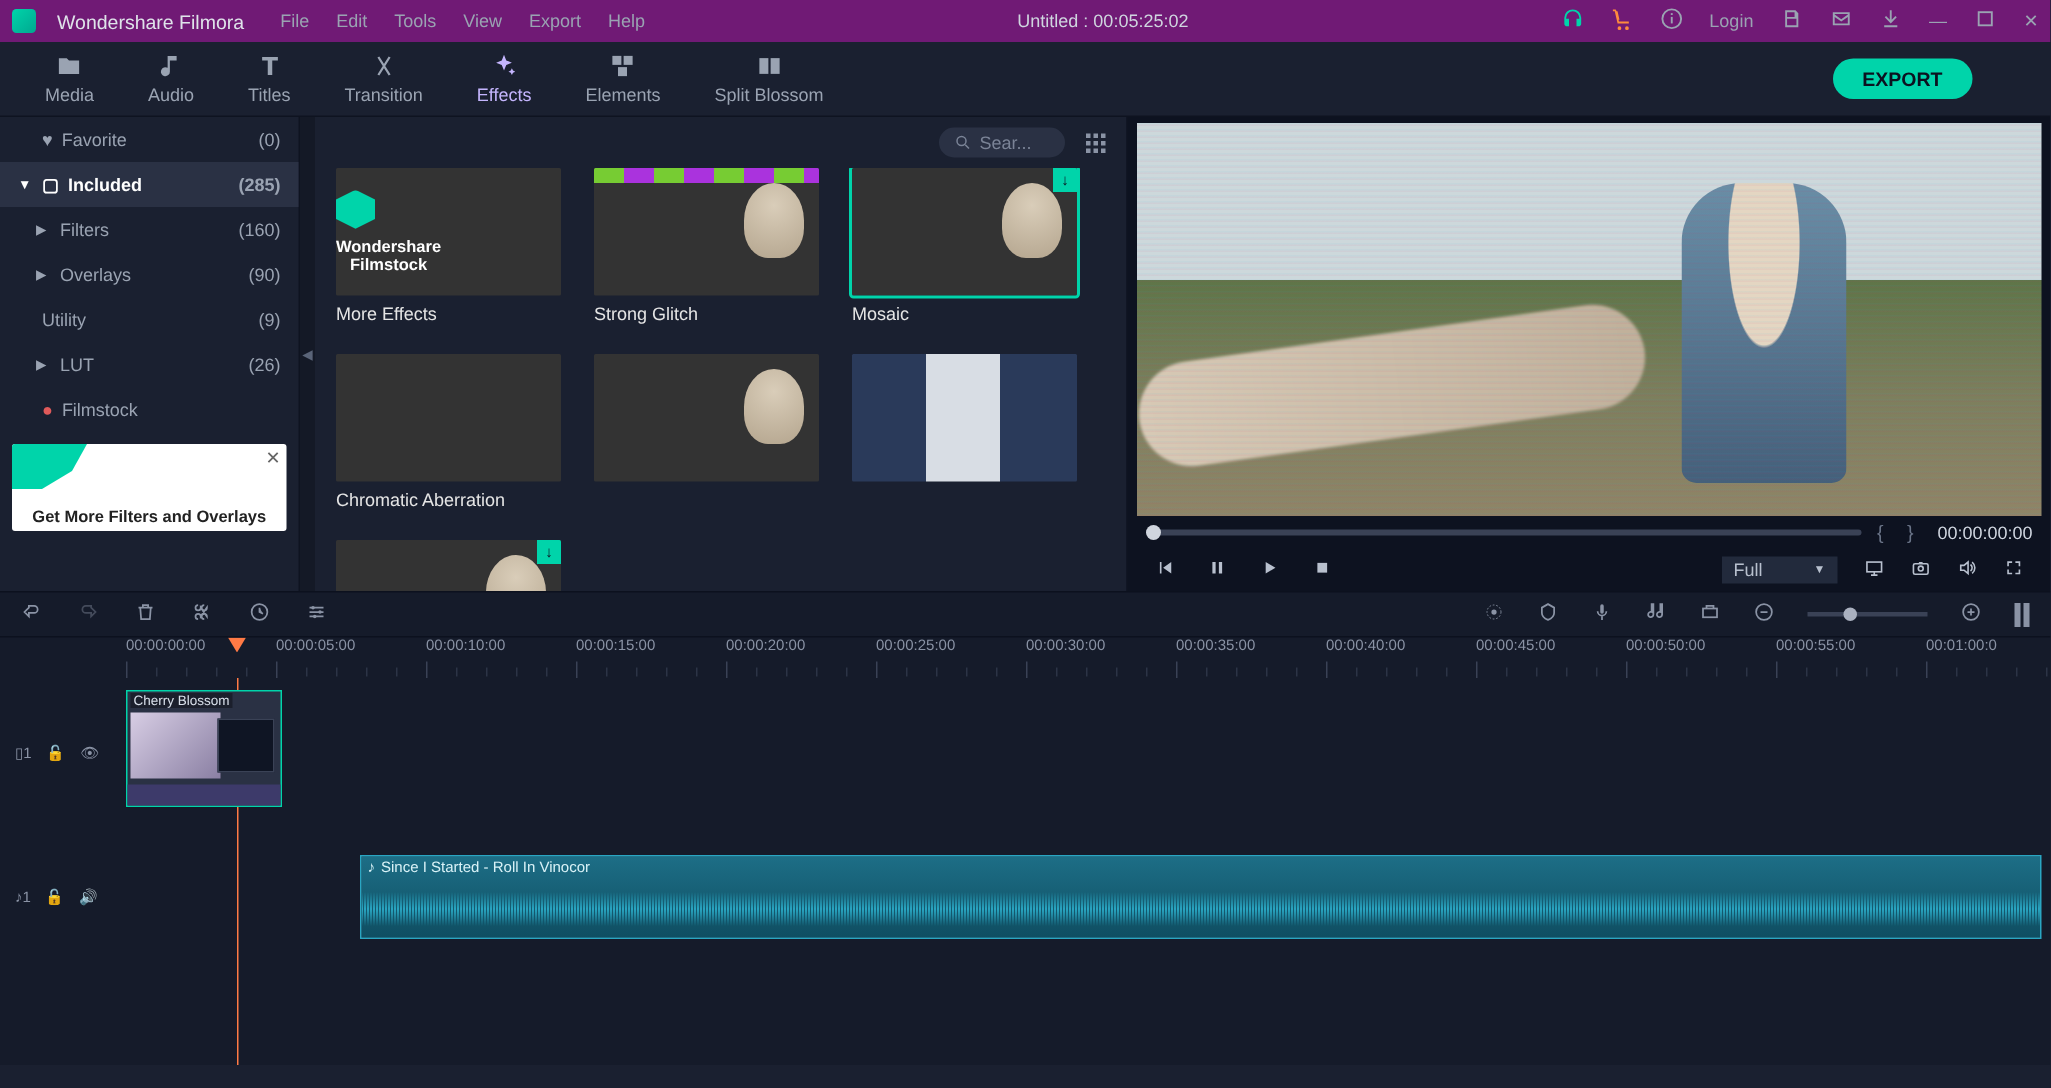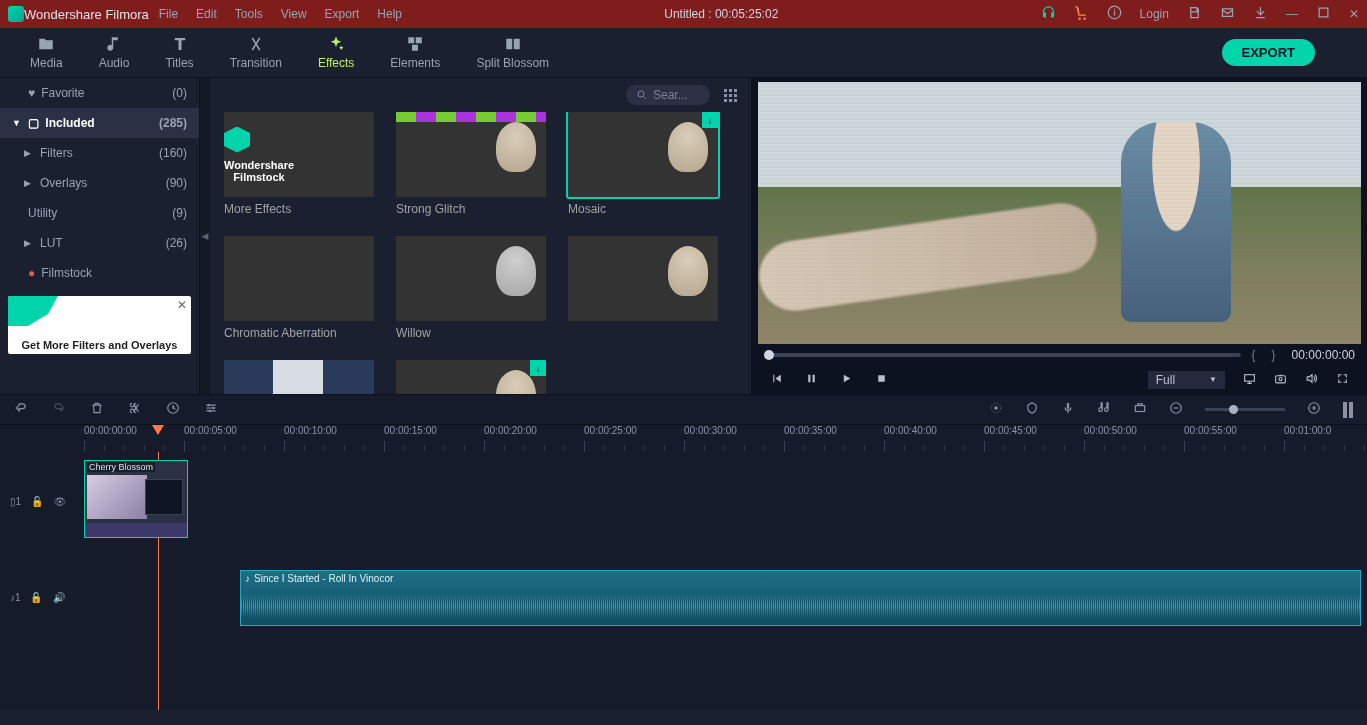--- a/index.html
+++ b/index.html
@@ -1,29 +1,29 @@
 <!DOCTYPE html>
 <html><head>
 <meta charset="utf-8">
 <style>
 *{margin:0;padding:0;box-sizing:border-box;font-family:"Segoe UI",Arial,sans-serif;user-select:none}
 body{background:#1a2030;color:#c8ced8;width:1367px;height:725px;overflow:hidden;font-size:12px}
-.titlebar{height:28px;background:#7f1d1d;display:flex;align-items:center;padding:0 8px;}
+.titlebar{height:28px;background:#701a75;display:flex;align-items:center;padding:0 8px;gap:14px}
 .titlebar .logo{width:16px;height:16px;background:linear-gradient(135deg,#00d4aa,#00a890);border-radius:3px}
 .titlebar .app-name{color:#dfe3ea;font-size:13px;margin-right:10px}
 .titlebar .menu{display:flex;gap:18px;color:#9aa3b2;font-size:12px}
 .titlebar .menu span{cursor:pointer}
 .titlebar .center{flex:1;text-align:center;color:#cfd5df;font-size:12px}
 .titlebar .right{display:flex;align-items:center;gap:18px;color:#9aa3b2}
 .titlebar .right svg{width:15px;height:15px}
 .titlebar .cart{color:#ff8a3d}
 .toolbar{height:50px;background:#1a2030;display:flex;align-items:center;padding:0 12px;border-bottom:1px solid #0e1320}
 .toolbar .tab{display:flex;flex-direction:column;align-items:center;gap:3px;padding:0 18px;cursor:pointer;color:#9aa3b2;font-size:12px}
 .toolbar .tab svg{width:18px;height:18px}
-.toolbar .tab.active{color:#bef264}
+.toolbar .tab.active{color:#c4b5fd}
 .export-btn{margin-left:auto;margin-right:40px;background:#00d4aa;color:#0b1220;font-weight:700;padding:6px 20px;border-radius:14px;font-size:13px;cursor:pointer}
 .mid{display:flex;height:316px}
 .sidebar{width:200px;background:#1a2030;border-right:1px solid #0e1320;display:flex;flex-direction:column}
 .sb-item{display:flex;align-items:center;height:30px;padding:0 12px;color:#9aa3b2;font-size:12px;cursor:pointer;gap:6px}
 .sb-item .count{margin-left:auto;color:#9aa3b2}
 .sb-item.active{background:#2a3144;color:#fff;font-weight:600}
 .sb-item .arrow{font-size:9px;width:10px}
 .sb-promo{margin:8px;background:#fff;color:#222;height:58px;position:relative;overflow:hidden;border-radius:2px}
 .sb-promo .splash{position:absolute;left:0;top:0;width:50px;height:30px;background:#00d4aa;clip-path:polygon(0 0,100% 0,80% 60%,40% 100%,0 100%)}
 .sb-promo .close{position:absolute;right:4px;top:2px;font-size:12px;color:#666}
@@ -32,21 +32,21 @@
 .divider-handle span{color:#5a6478;font-size:9px}
 .browser{flex:1;background:#1a2030;display:flex;flex-direction:column}
 .br-head{height:34px;display:flex;align-items:center;justify-content:flex-end;padding:0 14px;gap:14px}
 .search{background:#2a3144;border-radius:11px;padding:3px 10px;display:flex;align-items:center;gap:5px;color:#7a8396;width:84px;font-size:12px}
 .grid-icon{display:grid;grid-template-columns:repeat(3,3px);grid-template-rows:repeat(3,3px);gap:2px}
 .grid-icon i{background:#8a93a5}
 .thumbs{flex:1;padding:0 14px 6px;display:flex;flex-wrap:wrap;gap:20px 22px;align-content:flex-start;overflow:hidden}
 .thumb{width:150px}
 .thumb .img{width:150px;height:85px;background:#333;position:relative;border-radius:1px;overflow:hidden}
 .thumb.sel .img{outline:2px solid #00d4aa}
-.thumb .label{margin-top:5px;font-size:12px;color:#a3a3a3}
+.thumb .label{margin-top:5px;font-size:12px;color:#e5e5e5}
 .thumb .dl{position:absolute;right:0;top:0;width:16px;height:16px;background:#00d4aa;display:flex;align-items:center;justify-content:center;font-size:10px;color:#0b1220}
 .vineyard{background:linear-gradient(180deg,#dbe8ee 0%,#dbe8ee 45%,#4d6b3e 45%,#6a7d4f 70%,#8a8160 100%)}
 .vineyard::after{content:"";position:absolute;right:10px;top:10px;width:40px;height:50px;background:radial-gradient(circle at 50% 30%,#d9cdb9,#b4a58e);border-radius:50% 50% 40% 40%}
 .bw{filter:grayscale(1)}
 .chroma{background:linear-gradient(90deg,#c83a6a,#47c0b5,#c8b23a),linear-gradient(180deg,#dbe8ee 0%,#dbe8ee 45%,#4d6b3e 45%,#6a7d4f 100%);background-blend-mode:screen}
 .seventies{filter:sepia(0.3) contrast(0.9)}
 .glitch-top{position:absolute;left:0;top:0;right:0;height:10px;background:repeating-linear-gradient(90deg,#7c3,#7c3 20px,#a3d 20px,#a3d 40px)}
 .more-eff{background:#0e1320;display:flex;flex-direction:column;align-items:flex-start;justify-content:center;gap:6px;color:#fff}
 .more-eff .cube{width:26px;height:26px;background:#00d4aa;clip-path:polygon(50% 0,100% 25%,100% 75%,50% 100%,0 75%,0 25%)}
 .preview{width:616px;background:#0d1220;display:flex;flex-direction:column;border-left:1px solid #0e1320}
@@ -283,24 +283,20 @@
         </div>
         <div class="thumb sel">
           <div class="img vineyard">
             <div class="dl">↓</div>
           </div>
           <div class="label">Mosaic</div>
         </div>
         <div class="thumb">
           <div class="img chroma"></div>
           <div class="label">Chromatic Aberration</div>
-        </div>
-        <div class="thumb">
-          <div class="img vineyard bw"></div>
-          <div class="label">Willow</div>
         </div>
         <div class="thumb">
           <div class="img vineyard"></div>
           <div class="label"></div>
         </div>
         <div class="thumb">
           <div class="img" style="background: linear-gradient(90deg, rgb(42, 58, 90) 0px, rgb(42, 58, 90) 33%, rgb(216, 221, 228) 33%, rgb(216, 221, 228) 66%, rgb(42, 58, 90) 66%);"></div>
           <div class="label"></div>
         </div>
         <div class="thumb">

